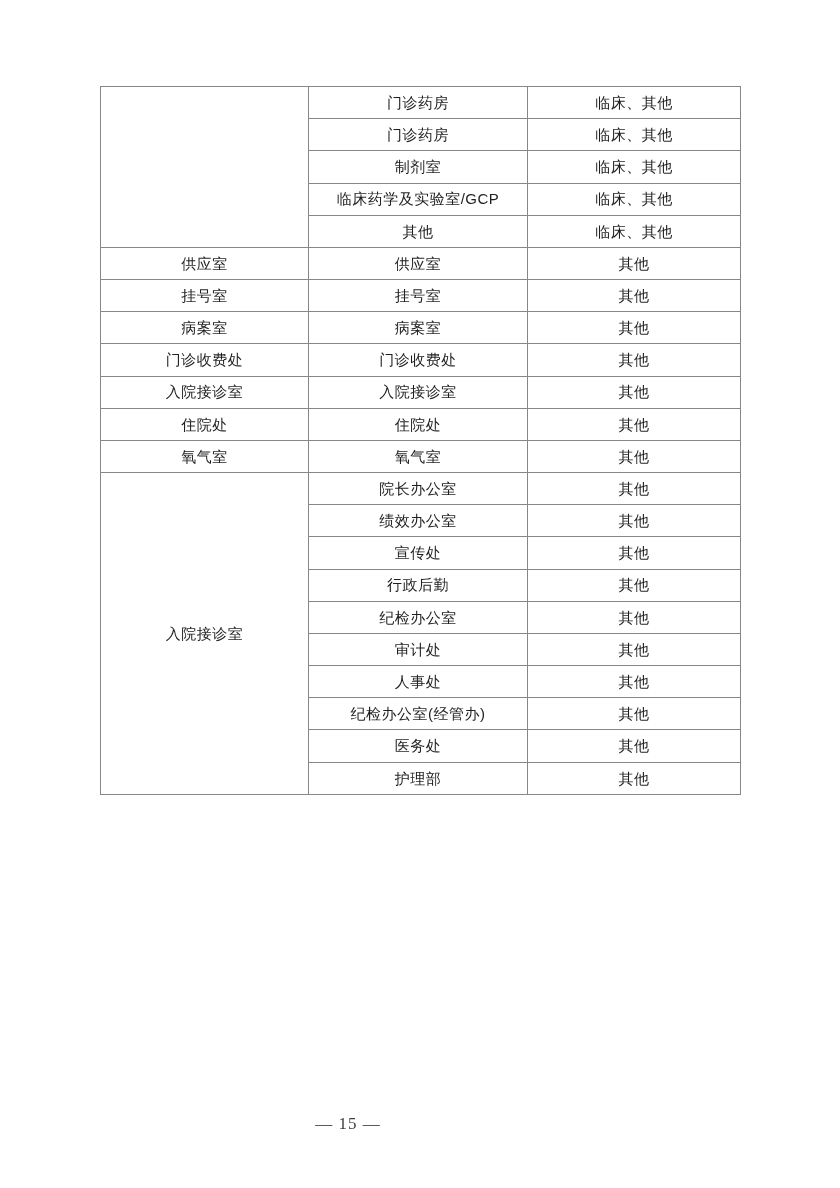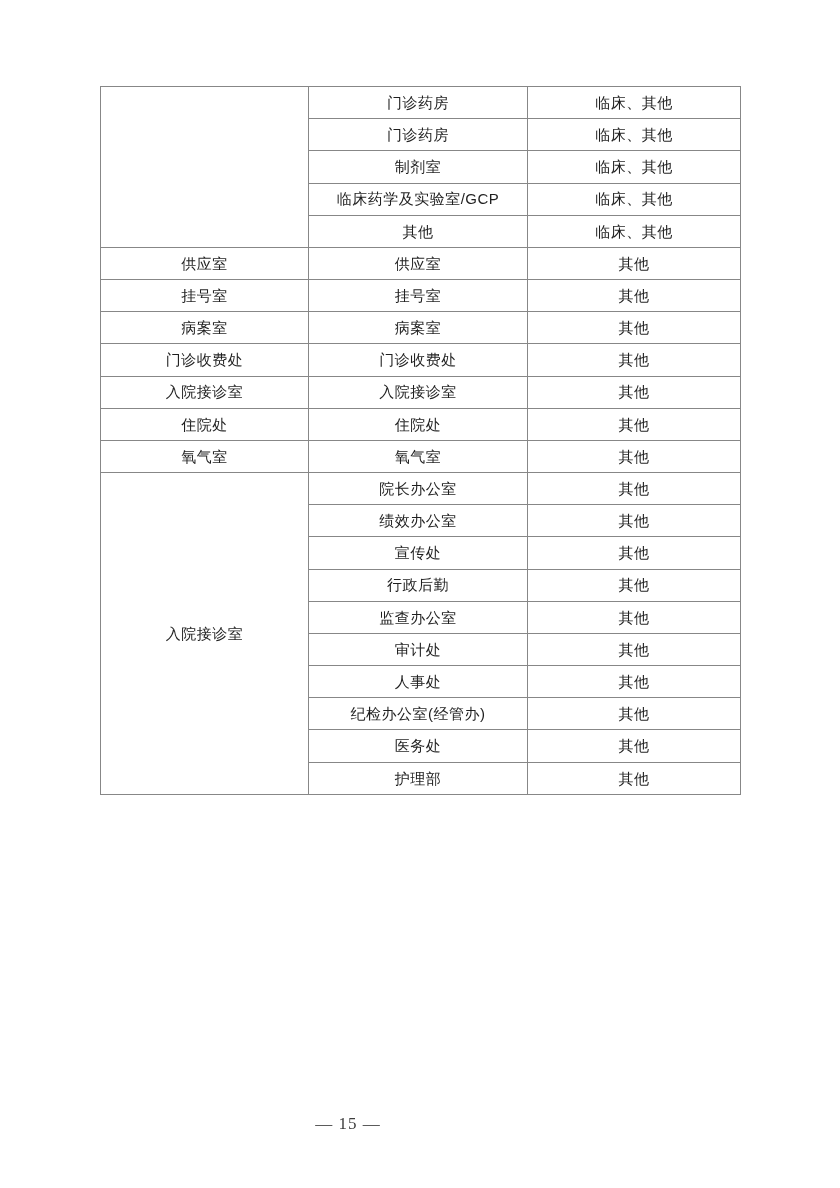--- a/index.html
+++ b/index.html
@@ -131,21 +131,21 @@
         </tr>
         <tr>
           <td>宣传处</td>
           <td>其他</td>
         </tr>
         <tr>
           <td>行政后勤</td>
           <td>其他</td>
         </tr>
         <tr>
-          <td>监查办公室</td>
+          <td>纪检办公室</td>
           <td>其他</td>
         </tr>
         <tr>
           <td>审计处</td>
           <td>其他</td>
         </tr>
         <tr>
           <td>人事处</td>
           <td>其他</td>
         </tr>

